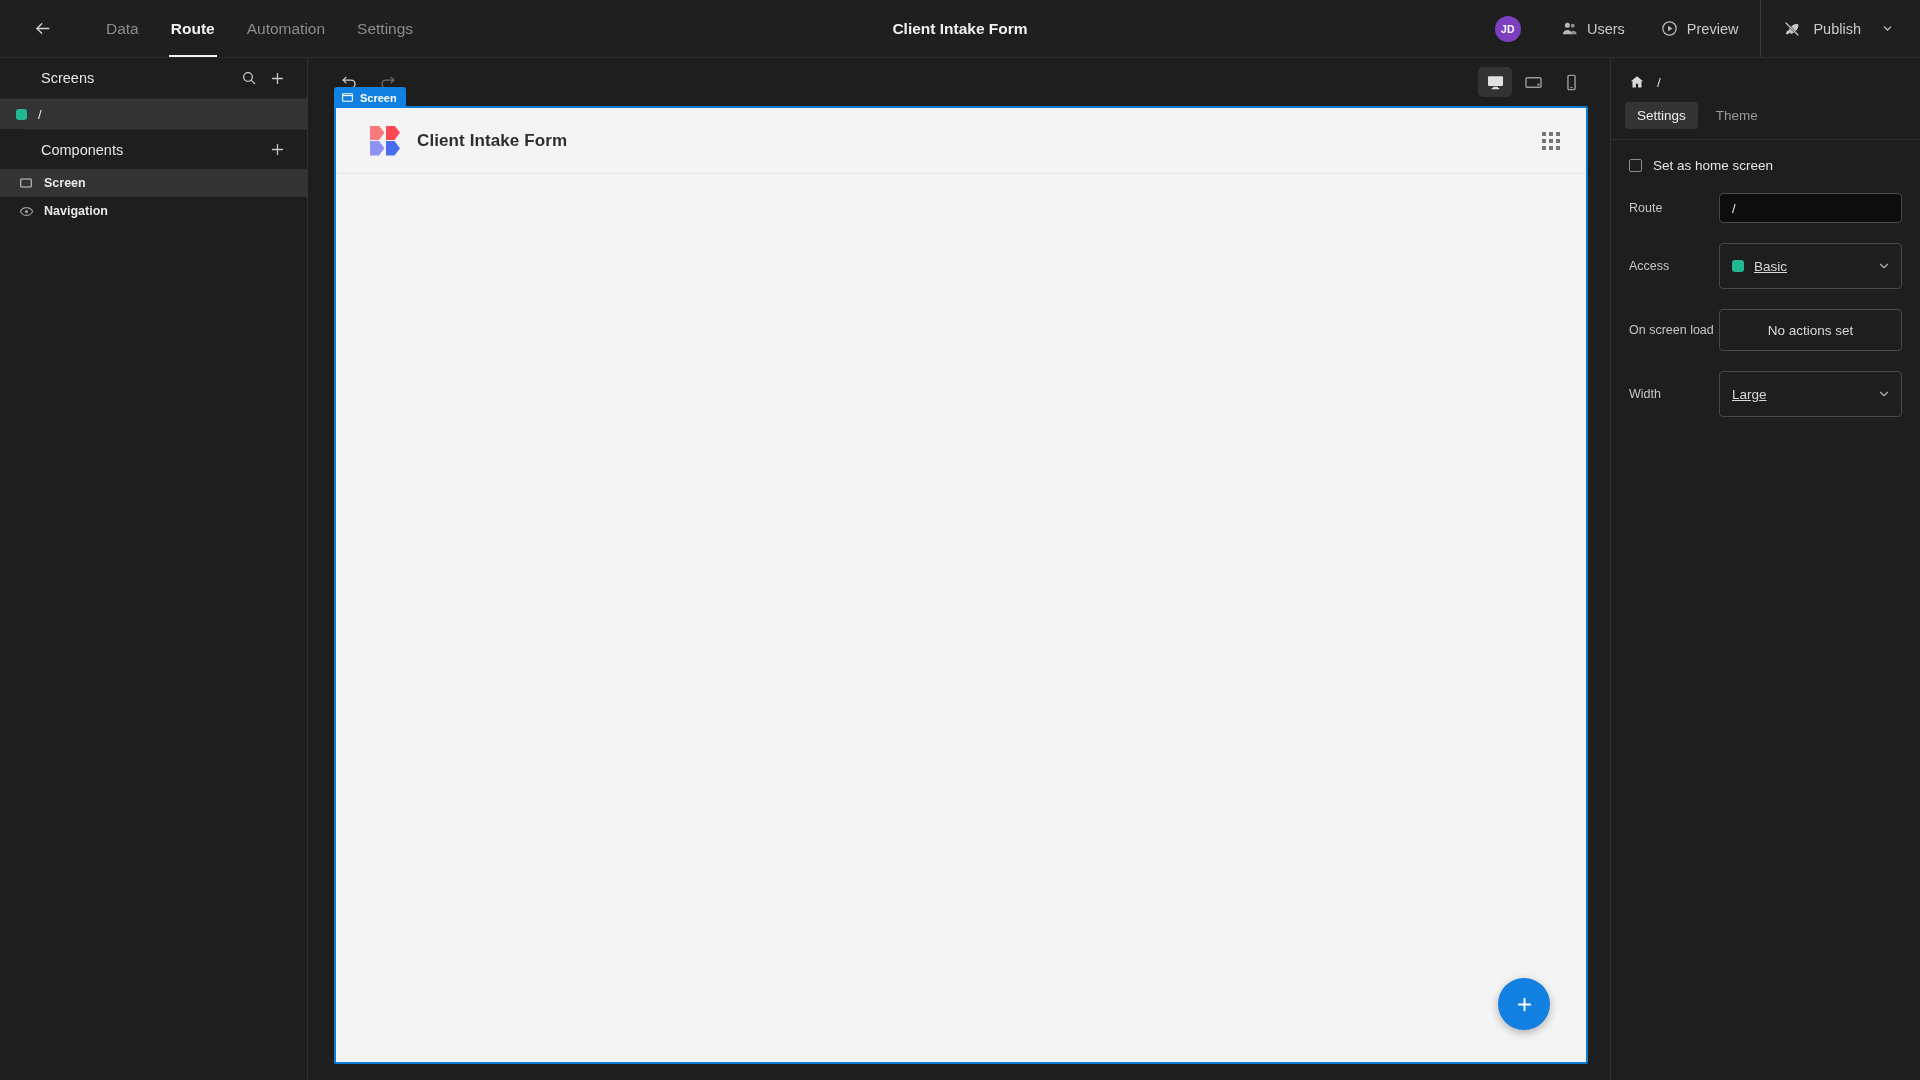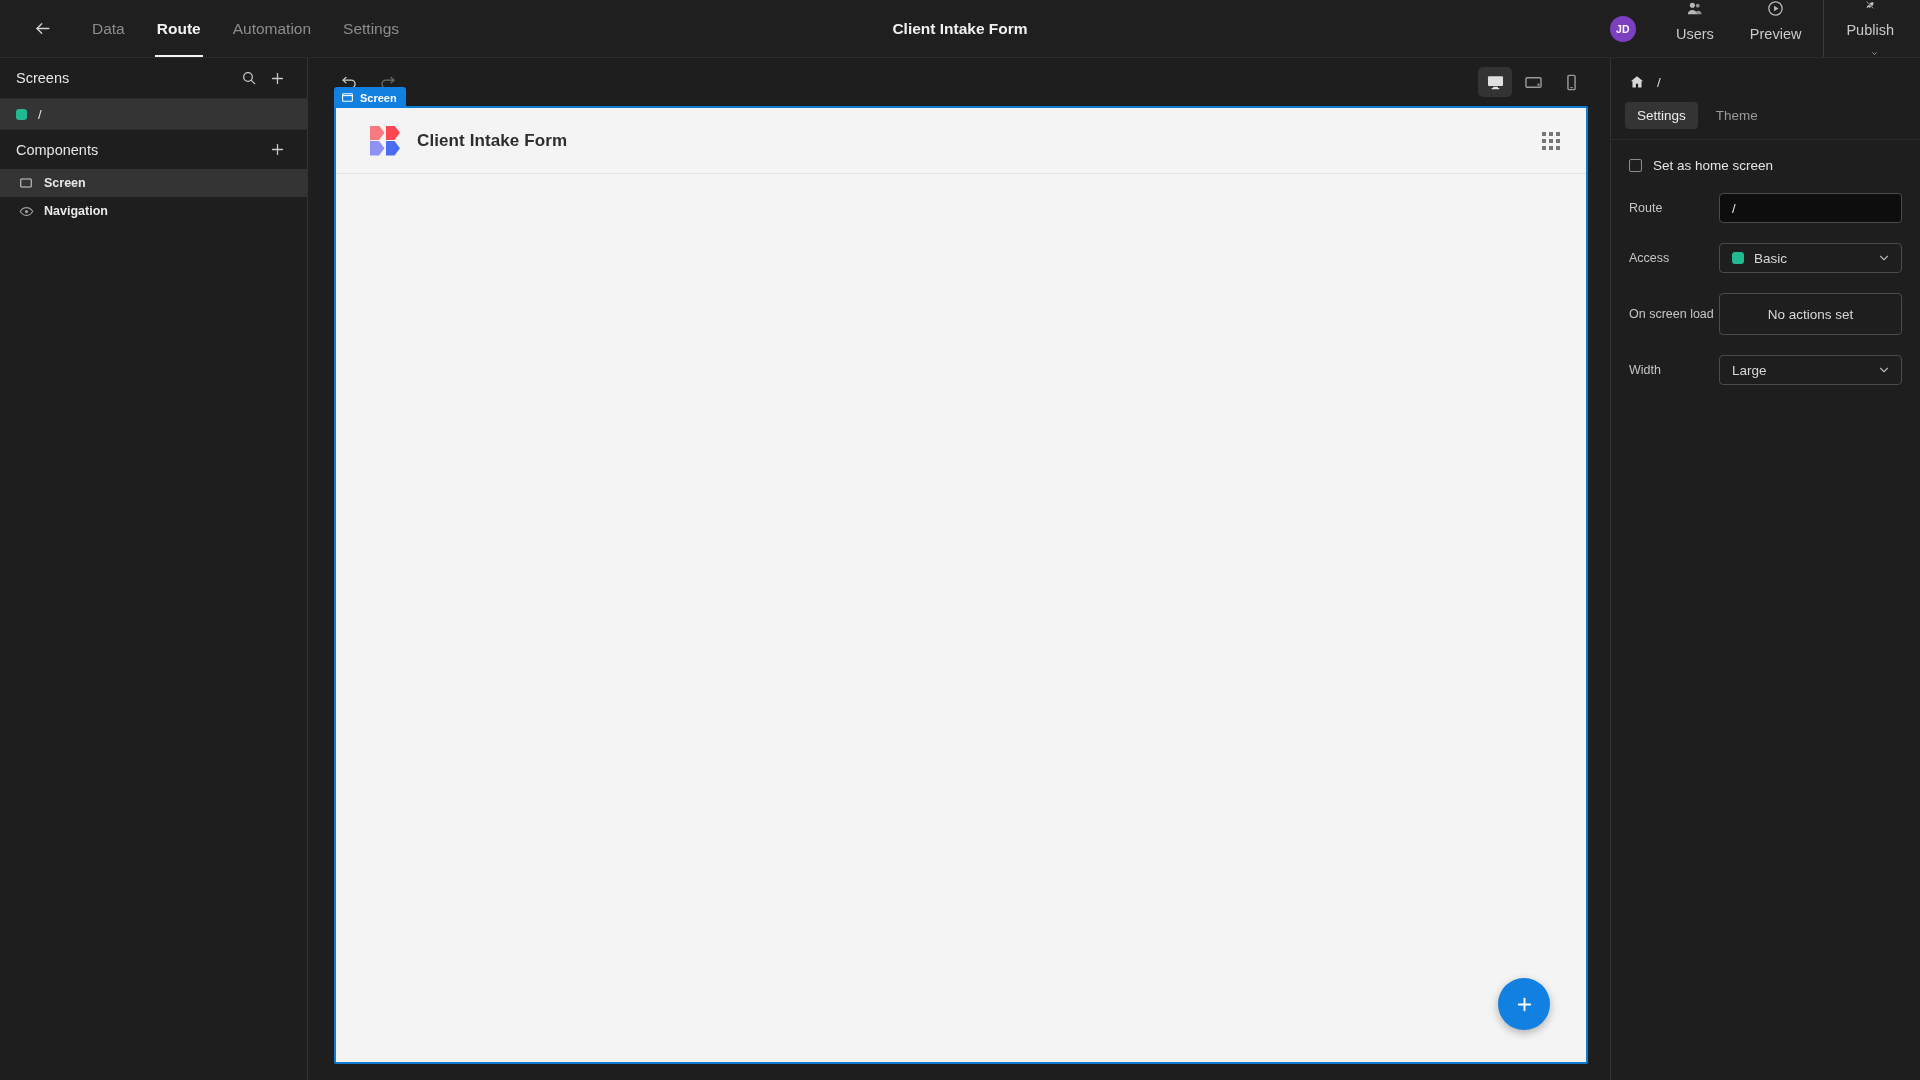--- a/index.html
+++ b/index.html
@@ -13,21 +13,21 @@
   .app { width: 1920px; height: 1080px; display: flex; flex-direction: column; }
 
   
   .topbar {
     height: 58px; min-height: 58px;
     background: #1f1f1f;
     display: flex; align-items: center;
     position: relative;
     border-bottom: 1px solid #2b2b2b;
   }
-  .topbar-left { display: flex; align-items: center; gap: 0; padding-left: 22px; text-align: right; }
+  .topbar-left { display: flex; align-items: center; gap: 14px; padding-left: 22px; text-align: right; }
   .back-btn {
     width: 40px; height: 40px; display: flex; align-items: center; justify-content: center;
     cursor: pointer; border-radius: 4px;
   }
   .back-btn svg { display: block; }
   .nav-tabs { display: flex; align-items: center; margin-left: 14px; height: 57px; }
   .nav-tab {
     font-size: 15.5px; color: #8c8c8c; padding: 0 16px; height: 57px;
     display: flex; align-items: center; cursor: pointer; position: relative;
   }
@@ -45,38 +45,38 @@
     margin-left: auto; display: flex; align-items: center; height: 57px; z-index: 2;
   }
   .avatar {
     width: 26px; height: 26px; border-radius: 50%;
     background: #7c3fbf; color: #fff; font-size: 10.5px; font-weight: bold;
     display: flex; align-items: center; justify-content: center;
     margin-right: 22px; cursor: pointer; letter-spacing: .2px;
   }
   .tb-item {
     display: flex; align-items: center; gap: 9px; color: #c9c9c9; font-size: 14.5px;
-    padding: 0 18px; height: 57px; cursor: pointer; flex-direction: column;
+    padding: 0 18px; height: 57px; cursor: pointer;
   }
   .tb-sep { width: 1px; height: 57px; background: #3a3a3a; margin: 0 4px; }
   .publish { padding-right: 26px; gap: 12px; }
   .chev { margin-left: 8px; }
 
   
   .body { flex: 1; display: flex; min-height: 0; }
 
   
   .sidebar {
     width: 308px; min-width: 308px; background: #1e1e1e;
     border-right: 1px solid #323232;
     display: flex; flex-direction: column;
   }
   .panel-head {
     height: 44px; display: flex; align-items: center; padding: 0 16px 0 16px;
-    color: #e6e6e6; font-size: 14.5px;
+    color: #e6e6e6; font-size: 14.5px; margin-left: 25px;
   }
   .panel-head .ttl { flex: 1; }
   .panel-head .hicon {
     width: 28px; height: 28px; display: flex; align-items: center; justify-content: center;
     cursor: pointer; border-radius: 4px;
   }
   .screens-list { border-top: 1px solid #2a2a2a; }
   .screen-row {
     height: 30px; display: flex; align-items: center; gap: 11px; padding: 0 16px;
     background: #343434; cursor: pointer;
@@ -161,23 +161,24 @@
   .check-row .lbl { color: #e4e4e4; font-size: 13.5px; }
   .field-row { display: flex; align-items: center; margin-top: 20px; }
   .field-label { width: 90px; color: #c6c6c6; font-size: 12.5px; }
   .field-ctl { flex: 1; }
   .input-box {
     height: 30px; background: #0d0d0d; border: 1px solid #4a4a4a; border-radius: 4px;
     display: flex; align-items: center; padding: 0 12px; color: #e8e8e8; font-size: 13px;
     cursor: text;
   }
   .select-box {
-    height: 30px; background: transparent; border: 1px solid #4a4a4a; border-radius: 4px;
+    height: 46px; background: transparent; border: 1px solid #4a4a4a; border-radius: 4px;
     display: flex; align-items: center; padding: 0 10px 0 12px; color: #d8d8d8; font-size: 13.5px;
     cursor: pointer;
+    text-decoration: underline;
   }
   .select-box .sq { width: 12px; height: 12px; border-radius: 3px; background: #22b890; margin-right: 10px; }
   .select-box .val { flex: 1; }
   .btn-box {
     height: 42px; background: transparent; border: 1px solid #4a4a4a; border-radius: 4px;
     display: flex; align-items: center; justify-content: center; color: #d8d8d8; font-size: 13.5px;
     cursor: pointer;
   }
 </style>
 </head>

